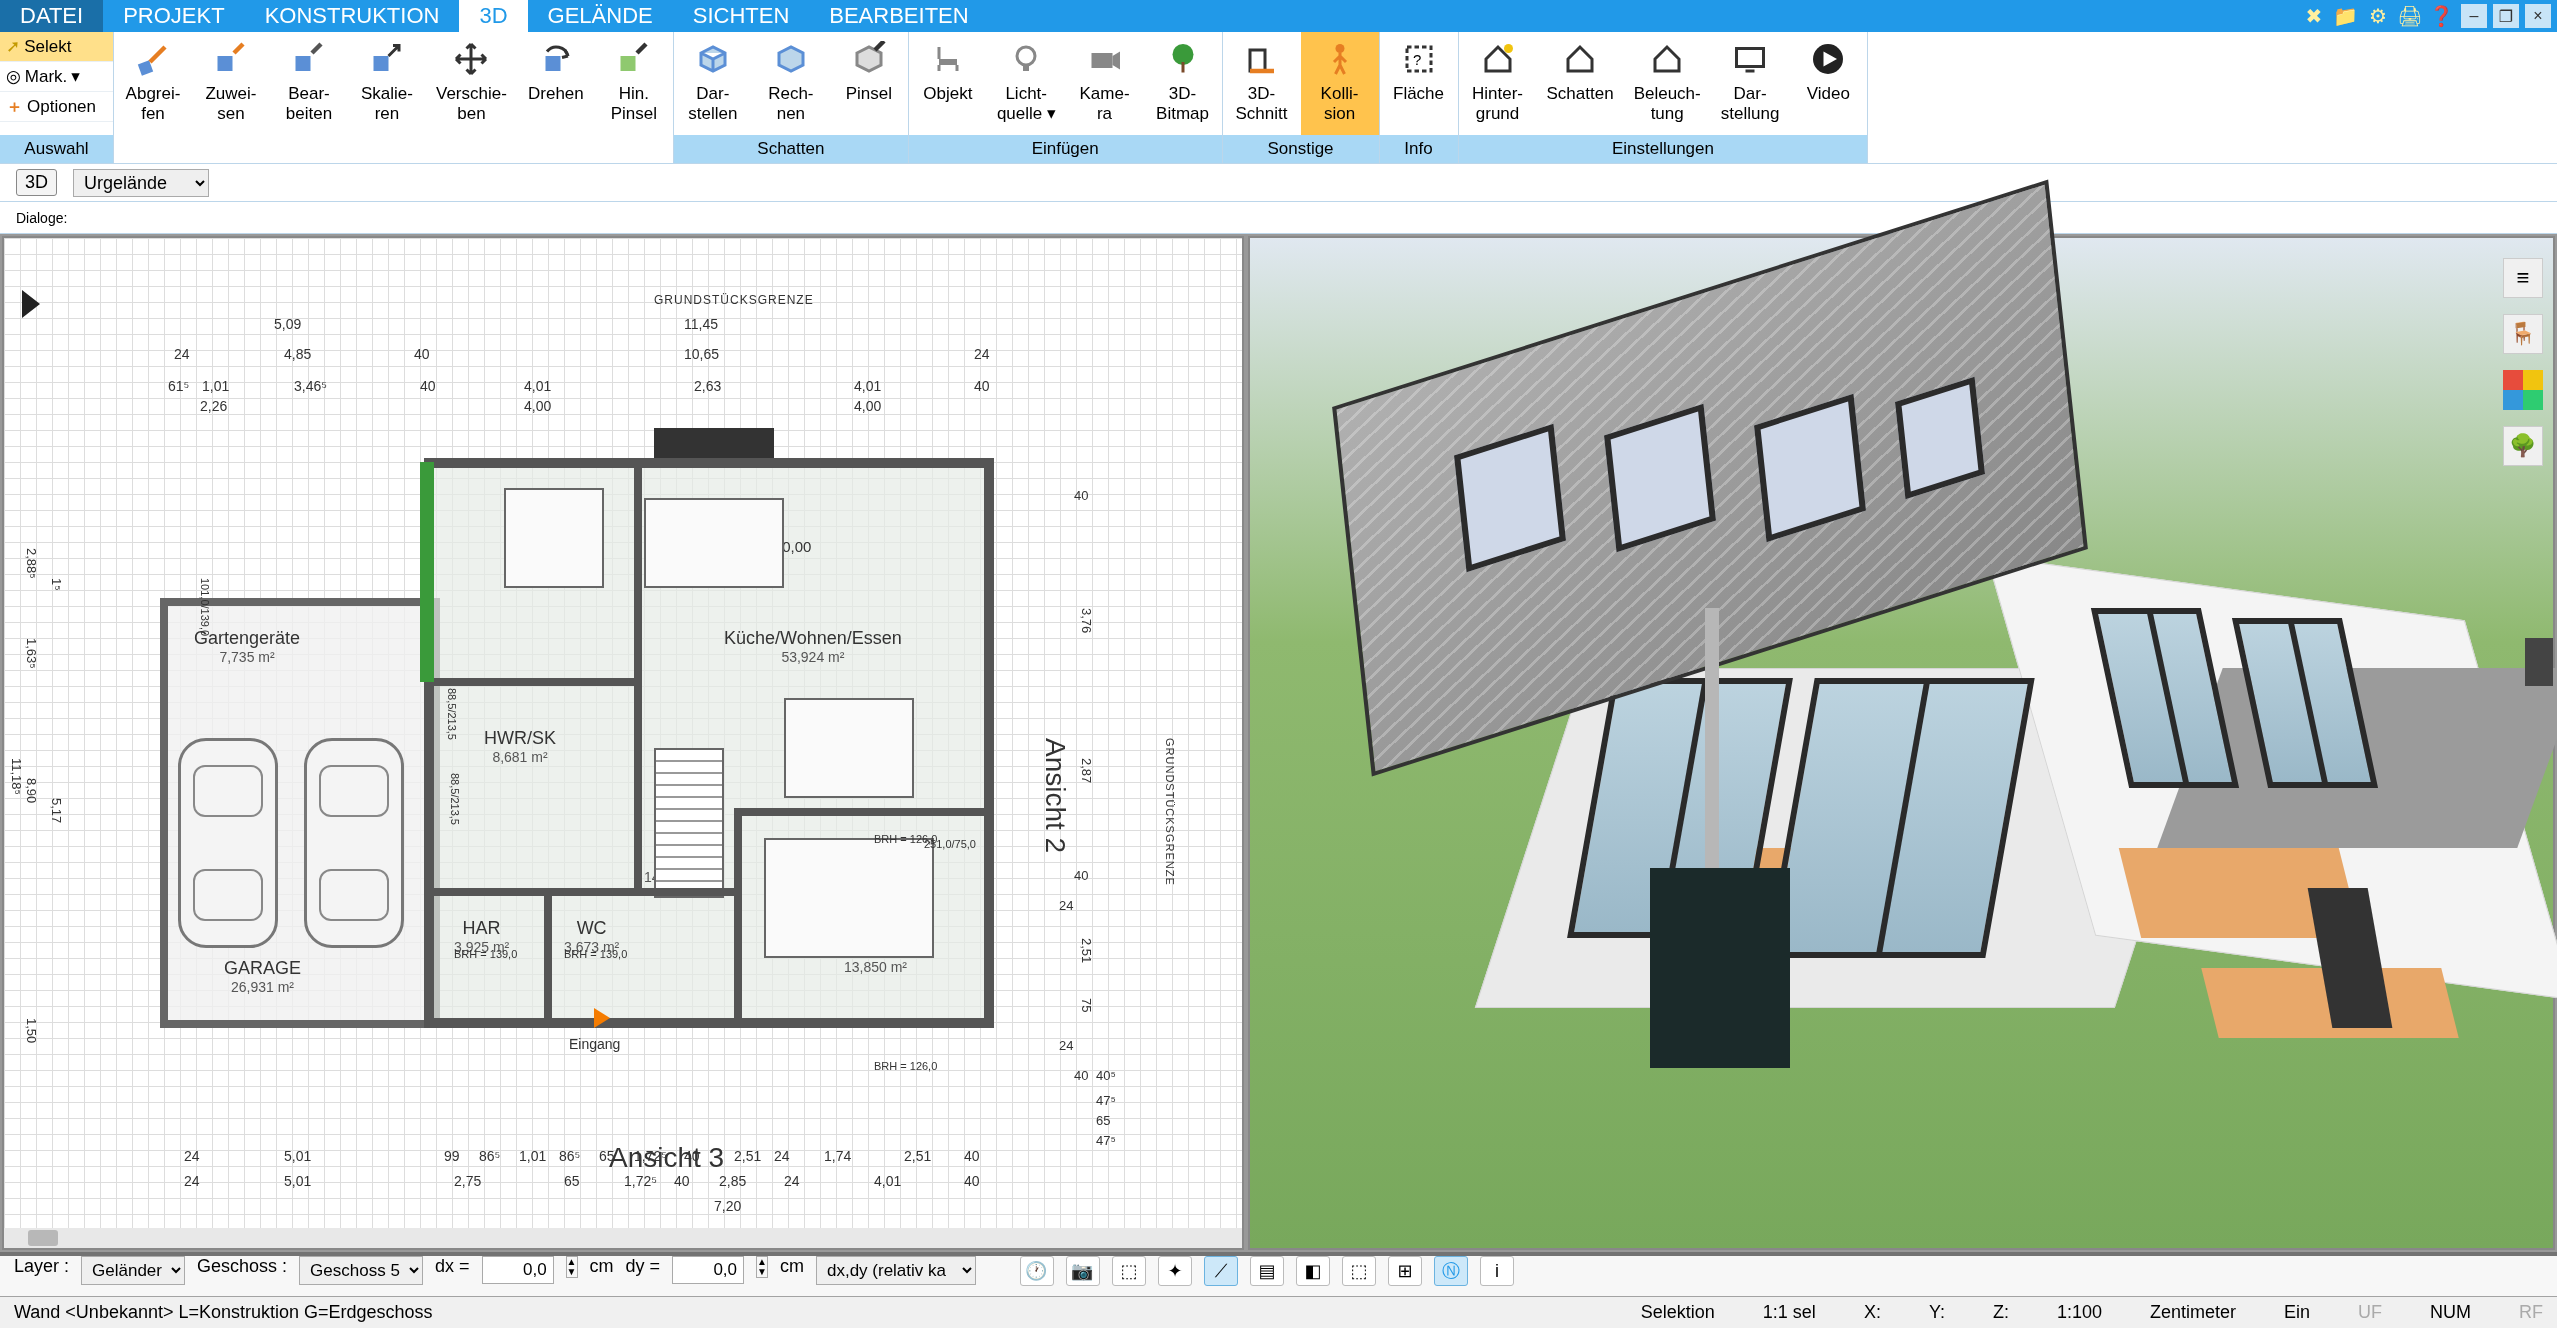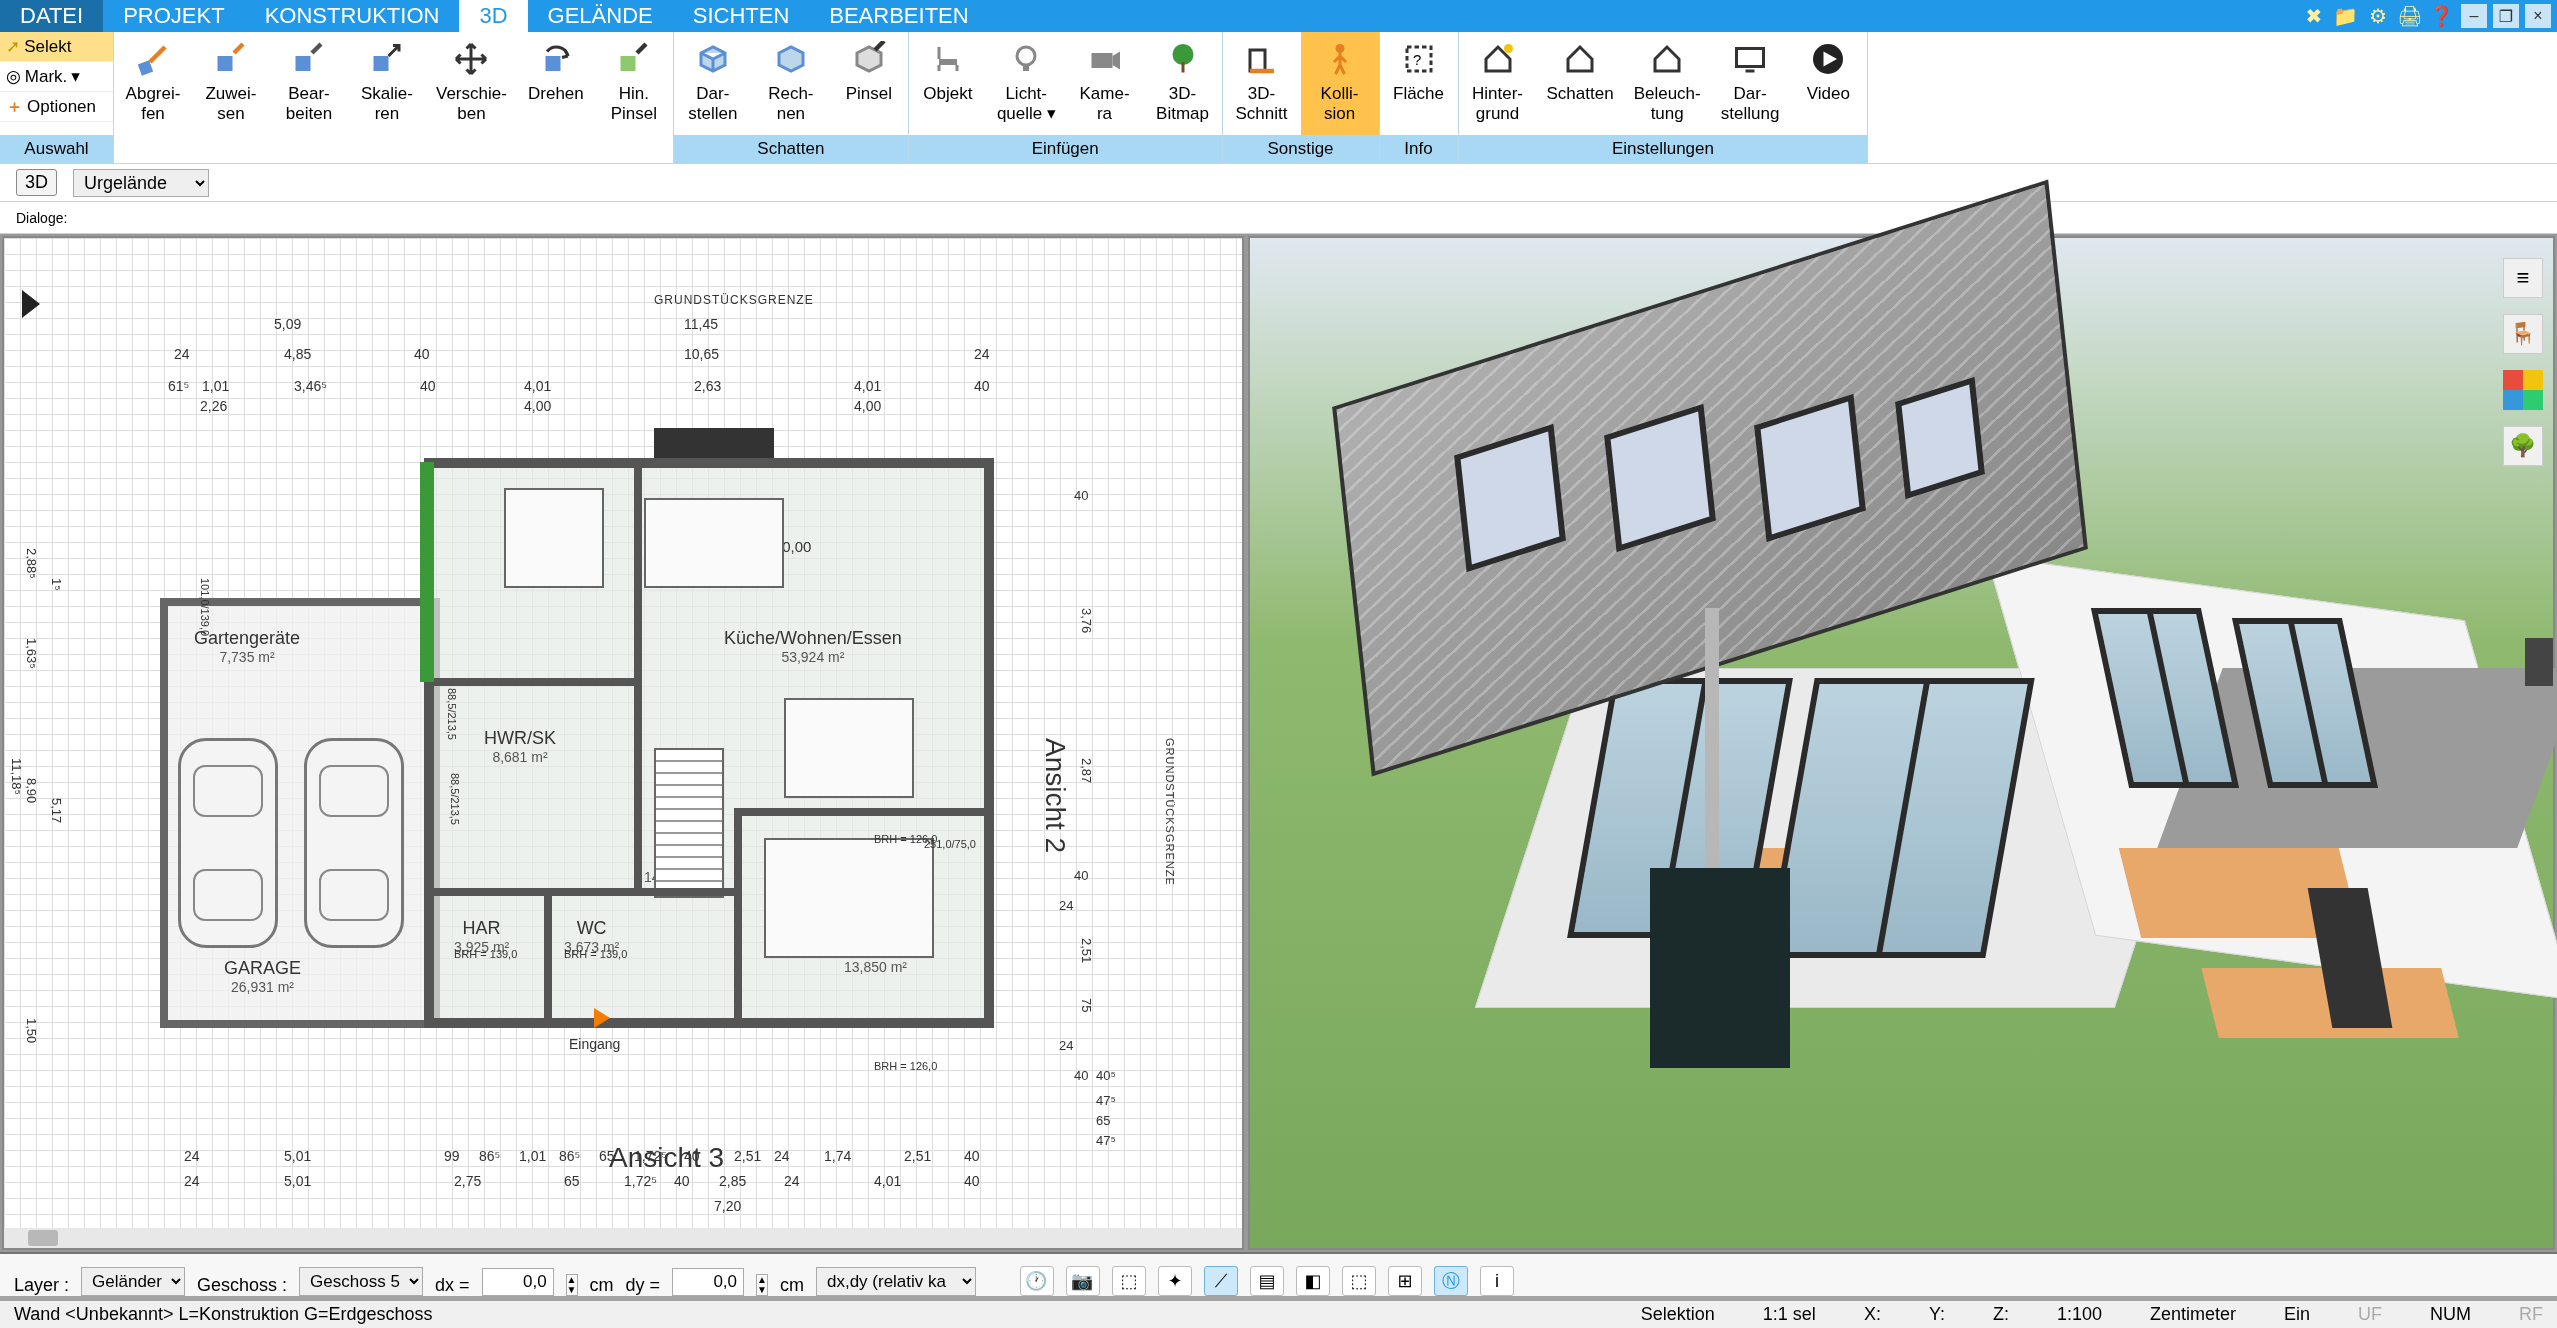--- a/index.html
+++ b/index.html
@@ -82,26 +82,26 @@
 .door3d { position: absolute; width: 60px; height: 140px; background: #333; }
 
 .side-tools { position: absolute; right: 10px; top: 20px; display: flex; flex-direction: column; gap: 16px; }
 .side-tools .t { width: 40px; height: 40px; background: #f0f0f0; border: 1px solid #ccc; display: flex; align-items: center; justify-content: center; cursor: pointer; font-size: 22px; }
 .side-tools .colors { width: 40px; height: 40px; display: grid; grid-template: 1fr 1fr / 1fr 1fr; }
 .side-tools .colors span:nth-child(1){background:#e74c3c;} .side-tools .colors span:nth-child(2){background:#f1c40f;}
 .side-tools .colors span:nth-child(3){background:#3498db;} .side-tools .colors span:nth-child(4){background:#2ecc71;}
 .side-handle { position: absolute; right: 0; top: 400px; width: 28px; height: 48px; background: #444; cursor: pointer; }
 
 
-.toolbar2 { height: 44px; background: #f7f7f7; border-top: 2px solid #737373; display: flex; align-items: flex-end; padding: 0 14px; gap: 12px; font-size: 18px; }
+.toolbar2 { height: 44px; background: #f7f7f7; border-top: 4px solid #737373; display: flex; align-items: flex-start; padding: 0 14px; gap: 12px; font-size: 18px; }
 .toolbar2 select, .toolbar2 input { font-size: 17px; padding: 3px 6px; border: 1px solid #aaa; }
 .toolbar2 .tbtn { width: 34px; height: 30px; border: 1px solid #bbb; background: #fff; display: flex; align-items: center; justify-content: center; cursor: pointer; border-radius: 3px; font-size: 18px; }
 .toolbar2 .tbtn.on { background: #cde8f9; border-color: #6bb3e0; }
 
-.statusbar { height: 32px; background: #f0f0f0; border-top: 5px solid #a3a3a3; display: flex; align-items: center; padding: 0 14px; font-size: 18px; gap: 48px; }
+.statusbar { height: 32px; background: #f0f0f0; border-top: 1px solid #a3a3a3; display: flex; align-items: center; padding: 0 14px; font-size: 18px; gap: 48px; }
 .statusbar .seg { white-space: nowrap; }
 .statusbar .push { margin-left: auto; }
 
 svg.ico-svg { width: 36px; height: 36px; }
 </style>
 </head>
 <body>
 
 <div class="menubar">
   <div class="tab dark">DATEI</div>

